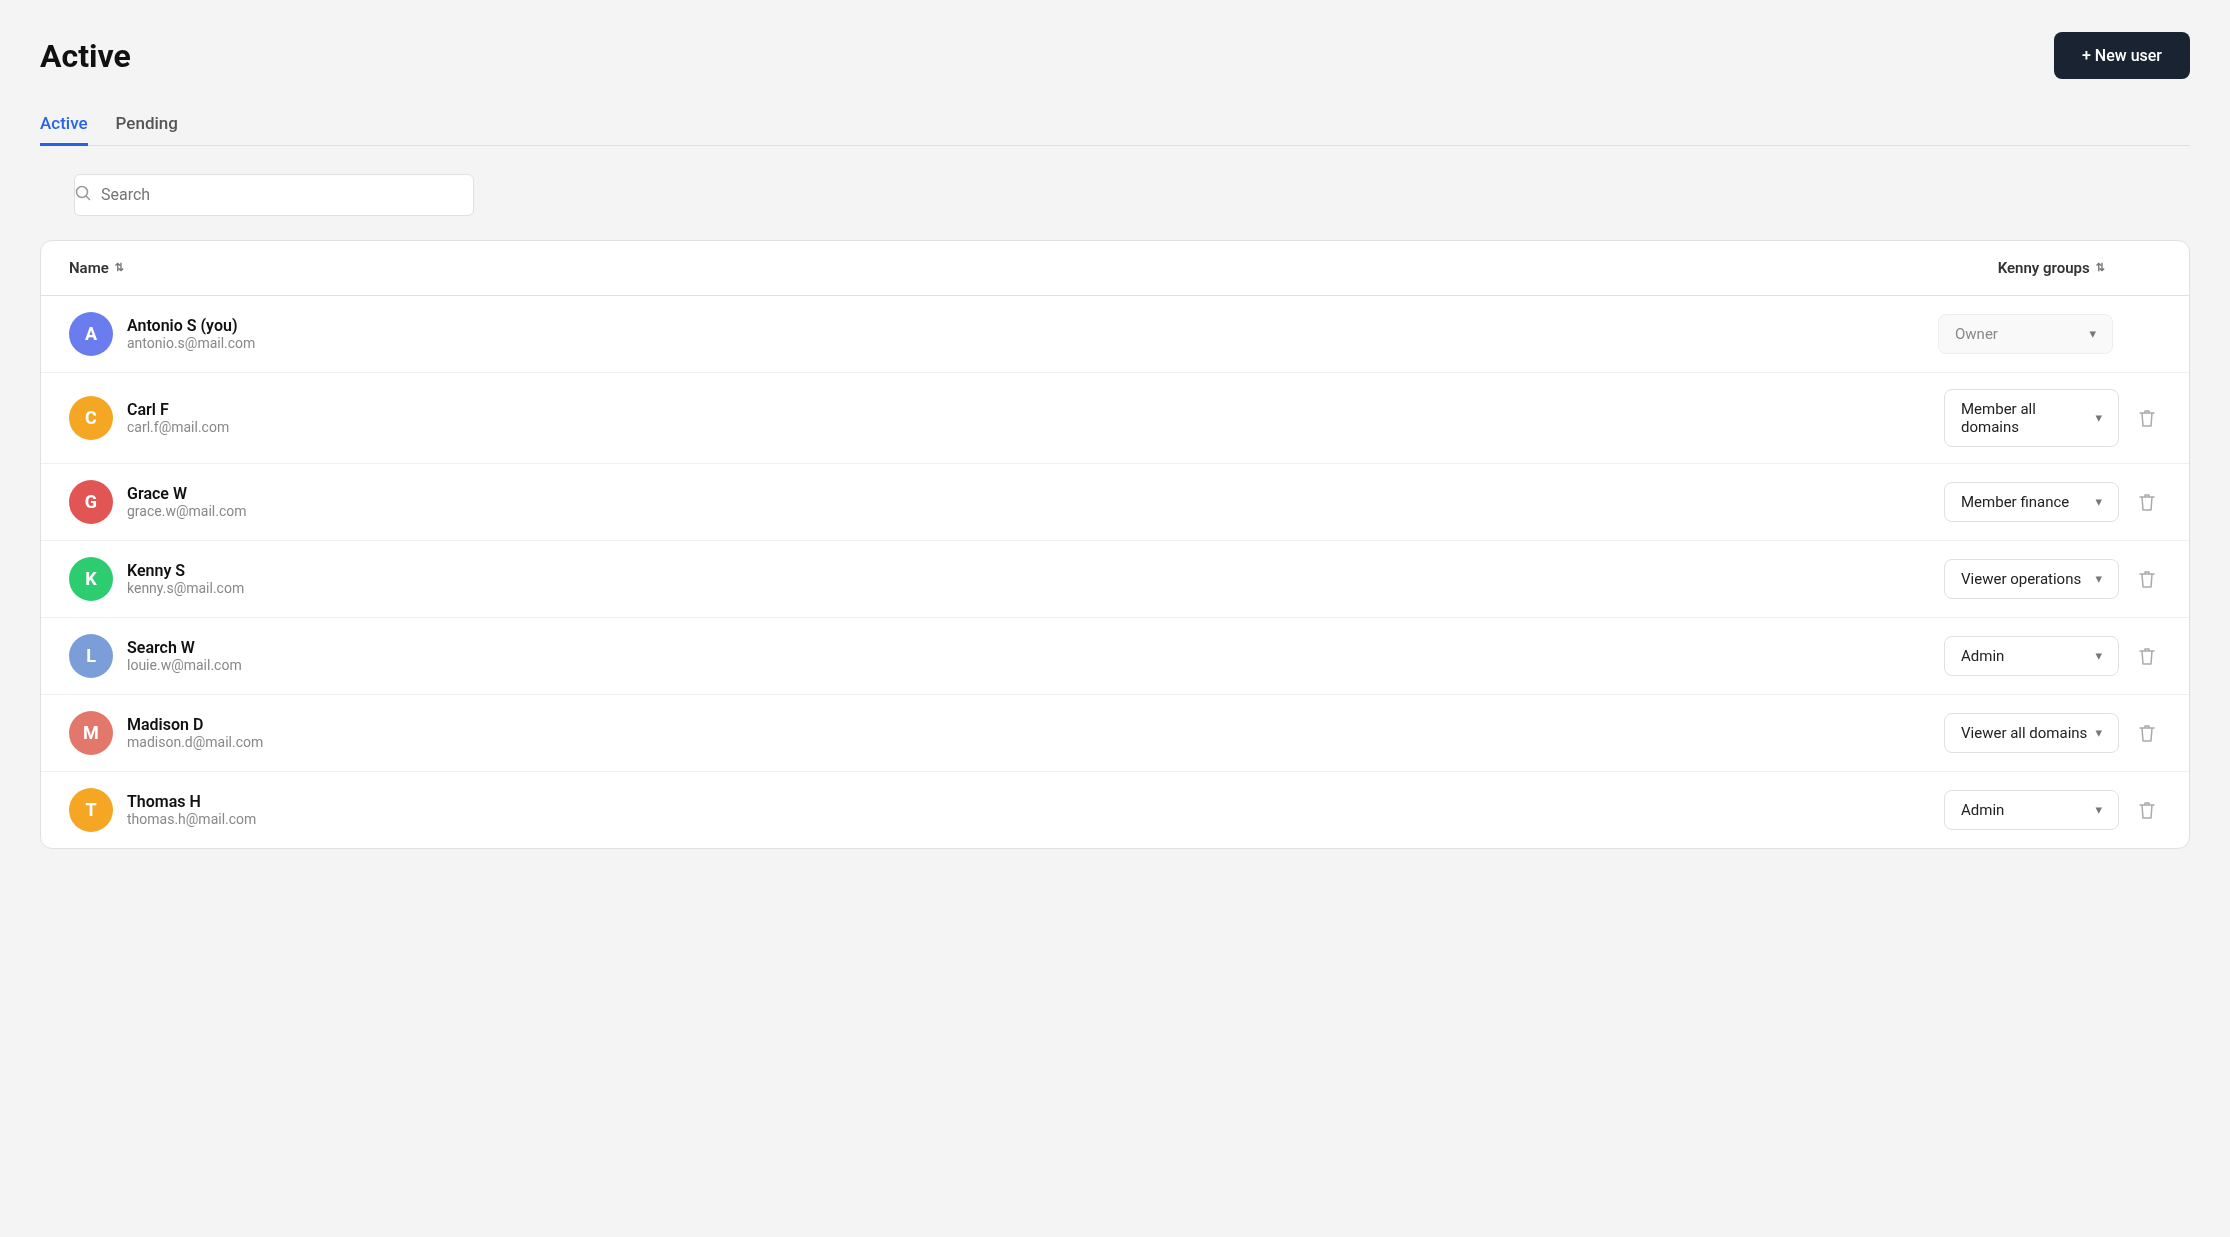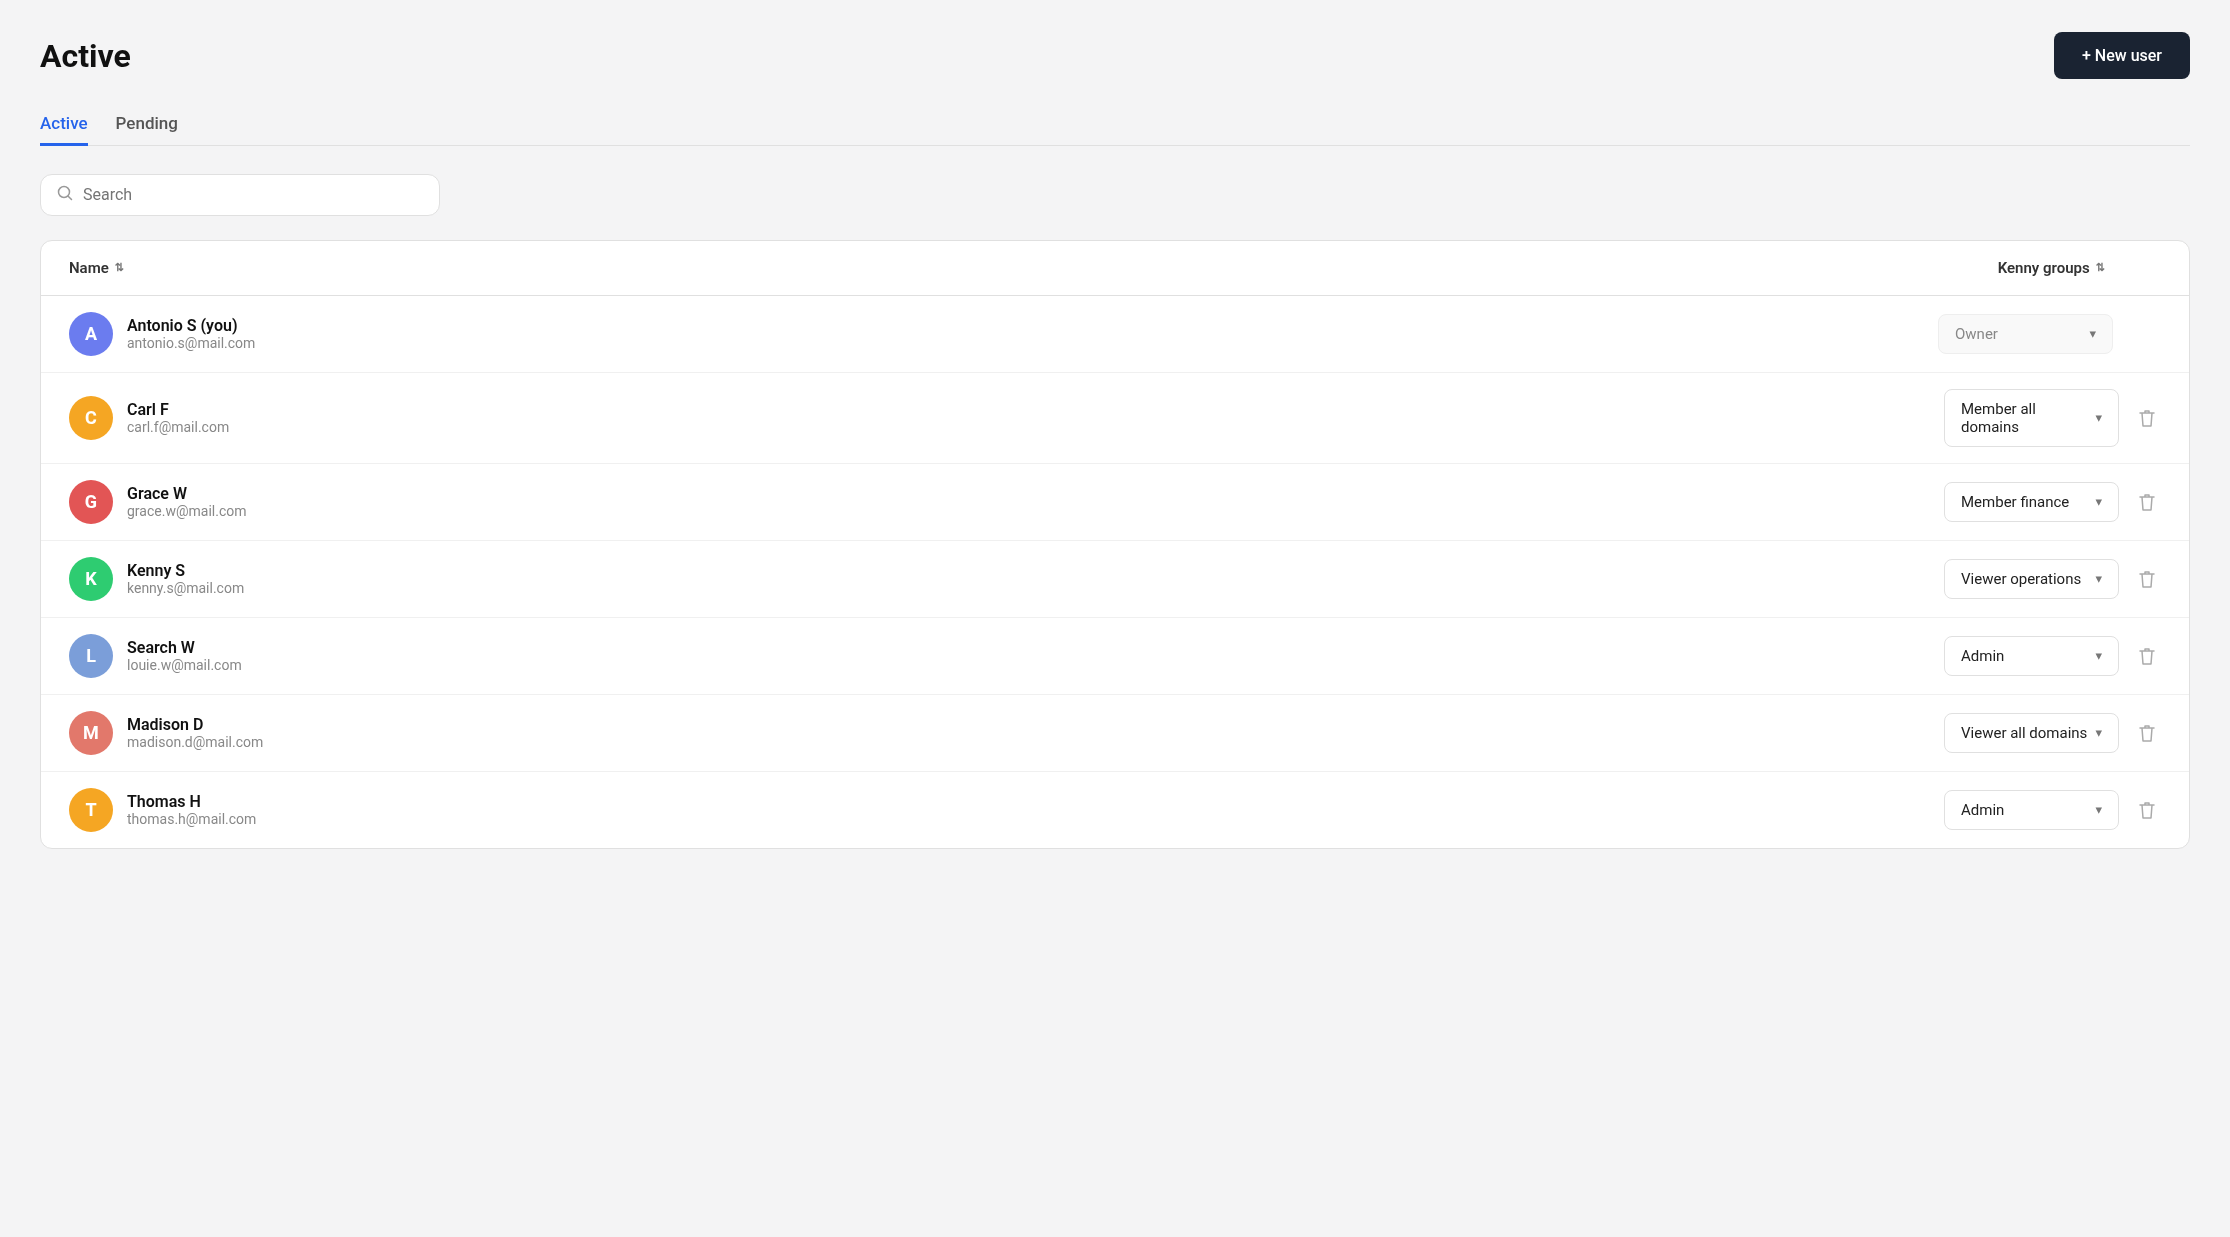--- a/index.html
+++ b/index.html
@@ -71,24 +71,25 @@
 
     .search-container {
       margin-bottom: 24px;
     }
 
     .search-input-wrap {
       display: flex;
       align-items: center;
       background: #fff;
       border: 1.5px solid #e0e0e0;
-      border-radius: 12px;
-      padding: 10px 16px;
+      border-radius: 6px;
+      padding: 10px 0;
       width: 400px;
       gap: 10px;
+      margin-left: 34px;
     }
 
     .search-input-wrap input {
       border: none;
       outline: none;
       font-size: 16px;
       color: #333;
       width: 100%;
       background: transparent;
     }

